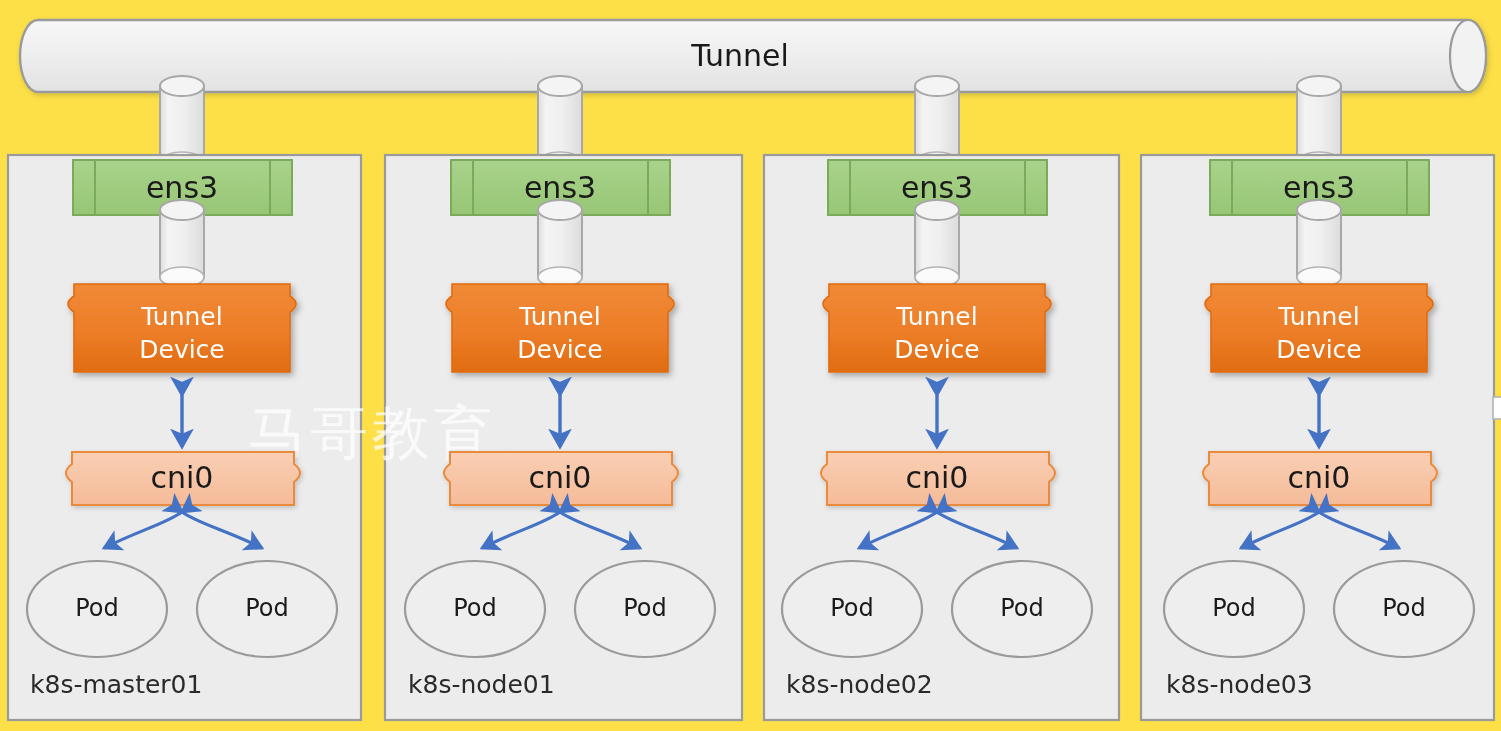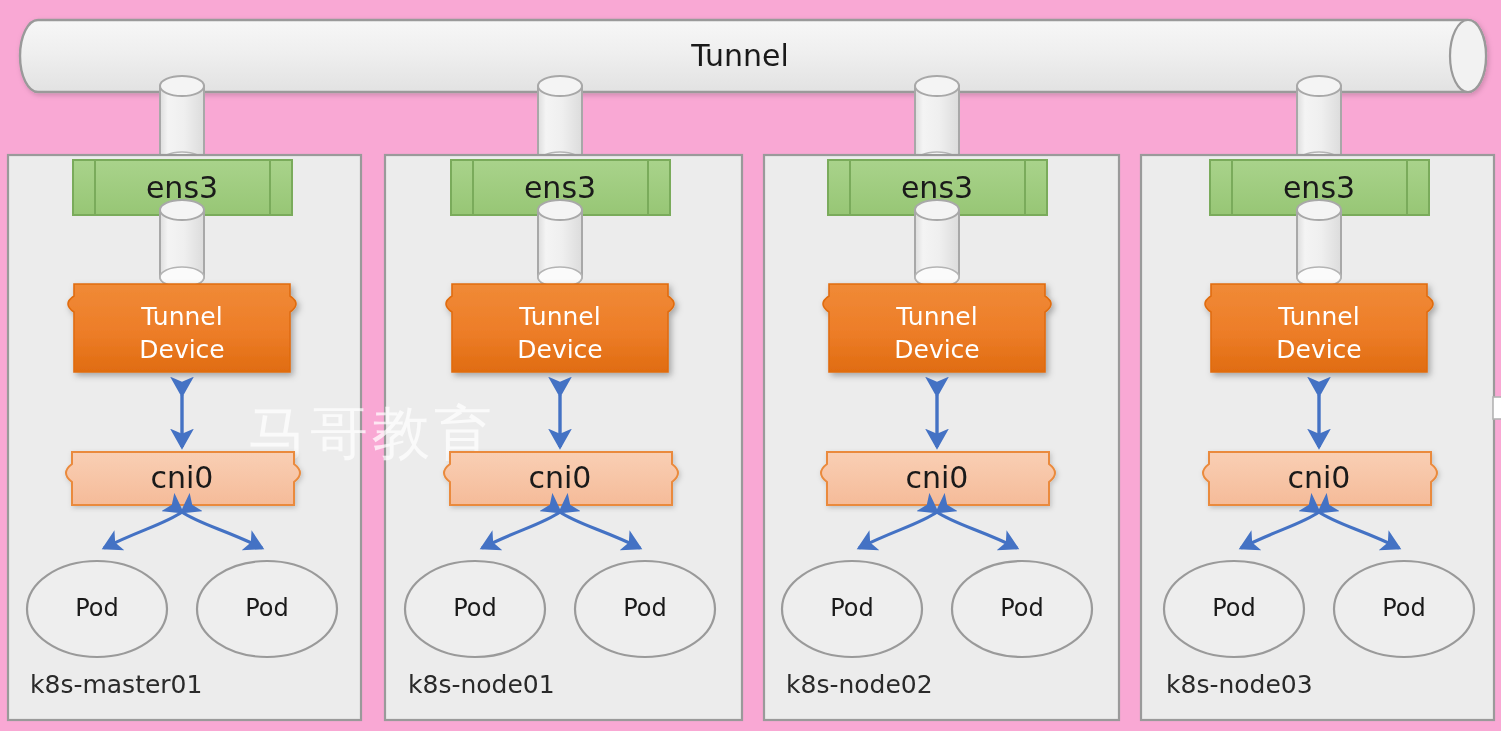--- a/index.html
+++ b/index.html
@@ -8,21 +8,21 @@
     padding: 0;
     background: #ffffff;
   }
   body {
     font-family: "DejaVu Sans", "Liberation Sans", sans-serif;
   }
   #stage {
     position: relative;
     width: 1501px;
     height: 731px;
-    background: #f9a8d4;
+    background: #fde047;
     overflow: hidden;
   }
   #stage svg.layer {
     position: absolute;
     left: 0;
     top: 0;
     width: 1501px;
     height: 731px;
     display: block;
   }

